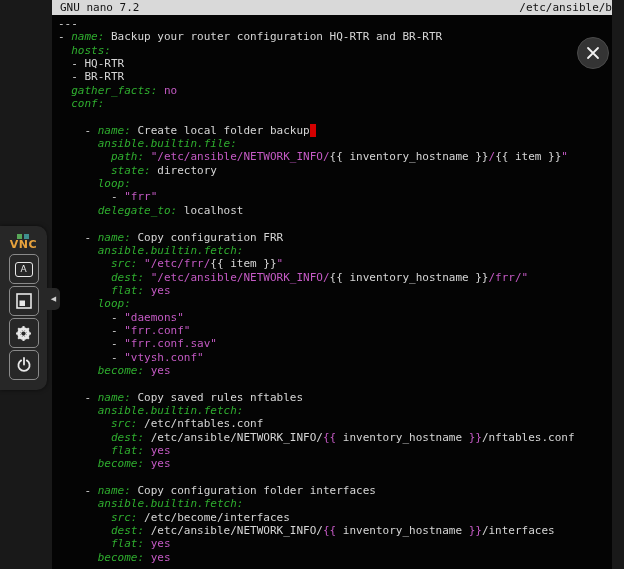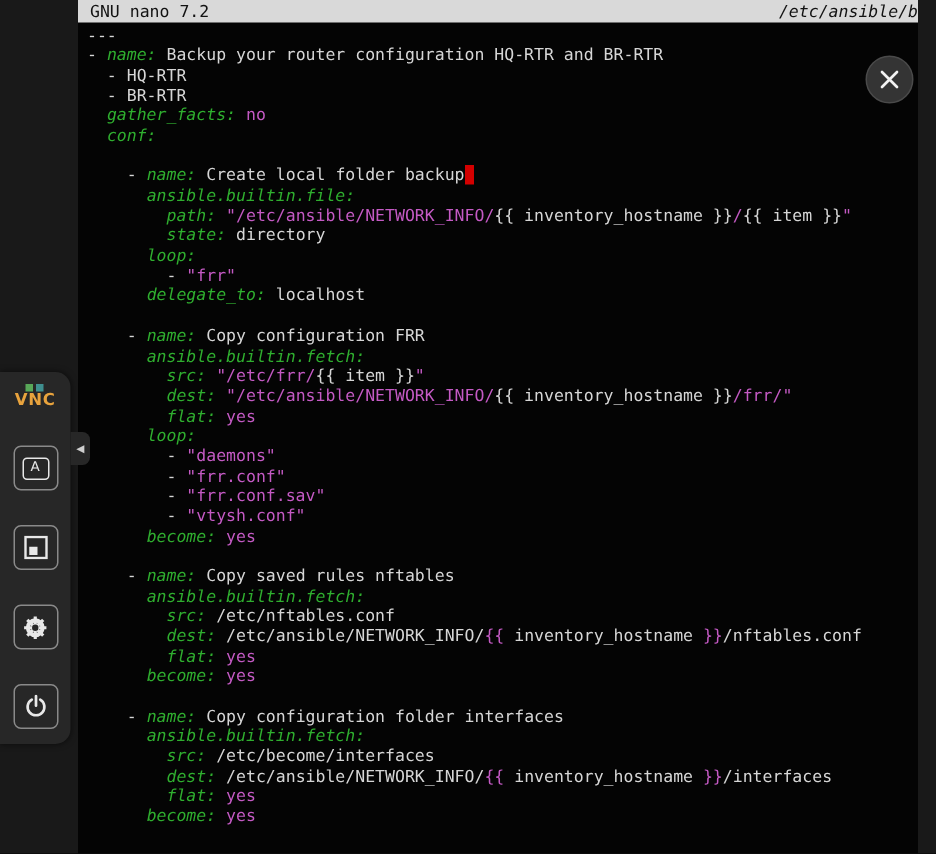--- a/index.html
+++ b/index.html
@@ -11,40 +11,40 @@
   
   .terminal{
     position:absolute;left:52px;top:0;width:560px;height:569px;
     background:var(--term_bg,#000);
   }
   .nano-titlebar{
     height:15px;background:var(--titlebar_bg,#d8d8d8);color:var(--titlebar_fg,#111);
     font-size:11px;line-height:15px;display:flex;justify-content:space-between;
     padding-left:8px;white-space:nowrap;overflow:hidden;
   }
-  .nano-titlebar .right{margin-left:auto;font-style:italic;}
+  .nano-titlebar .right{margin-left:auto;}
   .editor{
     padding:2px 0 0 6px;font-size:11px;line-height:13.35px;color:var(--fg,#d6d6d6);
   }
   .line{white-space:pre;height:13.35px;}
   .seg-w{color:var(--fg,#d6d6d6);}
   .seg-g{color:var(--key,#2fae2f);font-style:italic;}
   .seg-m{color:var(--str,#c45ac4);}
   .seg-cur{background:var(--cursor,#d40000);color:transparent;}
   
   .close-btn{
     position:absolute;left:577px;top:37px;width:32px;height:32px;border-radius:50%;
     background:#343434;border:1px solid #4a4a4a;display:flex;align-items:center;justify-content:center;
     cursor:pointer;box-sizing:border-box;
   }
   
   .vnc-panel{
-    position:absolute;left:0;top:248px;width:47px;
+    position:absolute;left:0;top:226px;width:47px;
     background:var(--panel_bg,#262626);border-radius:0 10px 10px 0;
-    padding:8px 0 10px 0;display:flex;flex-direction:column;align-items:center;gap:23px;
+    padding:8px 0 10px 0;display:flex;flex-direction:column;align-items:center;gap:2px;
     box-shadow:0 0 4px rgba(0,0,0,.6);
   }
   .vnc-logo{display:flex;flex-direction:column;align-items:center;line-height:10px;margin-bottom:2px;}
   .vnc-logo .dots{display:flex;gap:2px;margin-bottom:1px;}
   .vnc-logo .dots i{width:5px;height:5px;display:block;}
   .vnc-logo .dots i.d1{background:#58a758;}
   .vnc-logo .dots i.d2{background:#3f8f8f;}
   .vnc-logo .txt{color:var(--logo,#e8a33d);font-size:11px;font-weight:bold;letter-spacing:.5px;
     font-family:"DejaVu Sans","Liberation Sans",sans-serif;}
   .bar-btn{
@@ -70,20 +70,21 @@
 
 <div class="terminal">
   <div class="nano-titlebar">
     <span>GNU nano 7.2</span>
     <span class="right">/etc/ansible/b</span>
   </div>
   <div class="editor">
     <div id="editor-lines">
         <div class="line"><span class="seg-w">---</span></div>
         <div class="line"><span class="seg-w">- </span><span class="seg-g">name:</span><span class="seg-w"> Backup your router configuration HQ-RTR and BR-RTR</span></div>
+        <div class="line"><span class="seg-w">  </span><span class="seg-g">hosts:</span></div>
         <div class="line"><span class="seg-w">  - HQ-RTR</span></div>
         <div class="line"><span class="seg-w">  - BR-RTR</span></div>
         <div class="line"><span class="seg-w">  </span><span class="seg-g">gather_facts:</span><span class="seg-w"> </span><span class="seg-m">no</span></div>
         <div class="line"><span class="seg-w">  </span><span class="seg-g">conf:</span></div>
         <div class="line">&nbsp;</div>
         <div class="line"><span class="seg-w">    - </span><span class="seg-g">name:</span><span class="seg-w"> Create local folder backup</span><span class="seg-cur">&nbsp;</span></div>
         <div class="line"><span class="seg-w">      </span><span class="seg-g">ansible.builtin.file:</span></div>
         <div class="line"><span class="seg-w">        </span><span class="seg-g">path:</span><span class="seg-w"> </span><span class="seg-m">"/etc/ansible/NETWORK_INFO/</span><span class="seg-w">{{ inventory_hostname }}</span><span class="seg-m">/</span><span class="seg-w">{{ item }}</span><span class="seg-m">"</span></div>
         <div class="line"><span class="seg-w">        </span><span class="seg-g">state:</span><span class="seg-w"> directory</span></div>
         <div class="line"><span class="seg-w">      </span><span class="seg-g">loop:</span></div>

